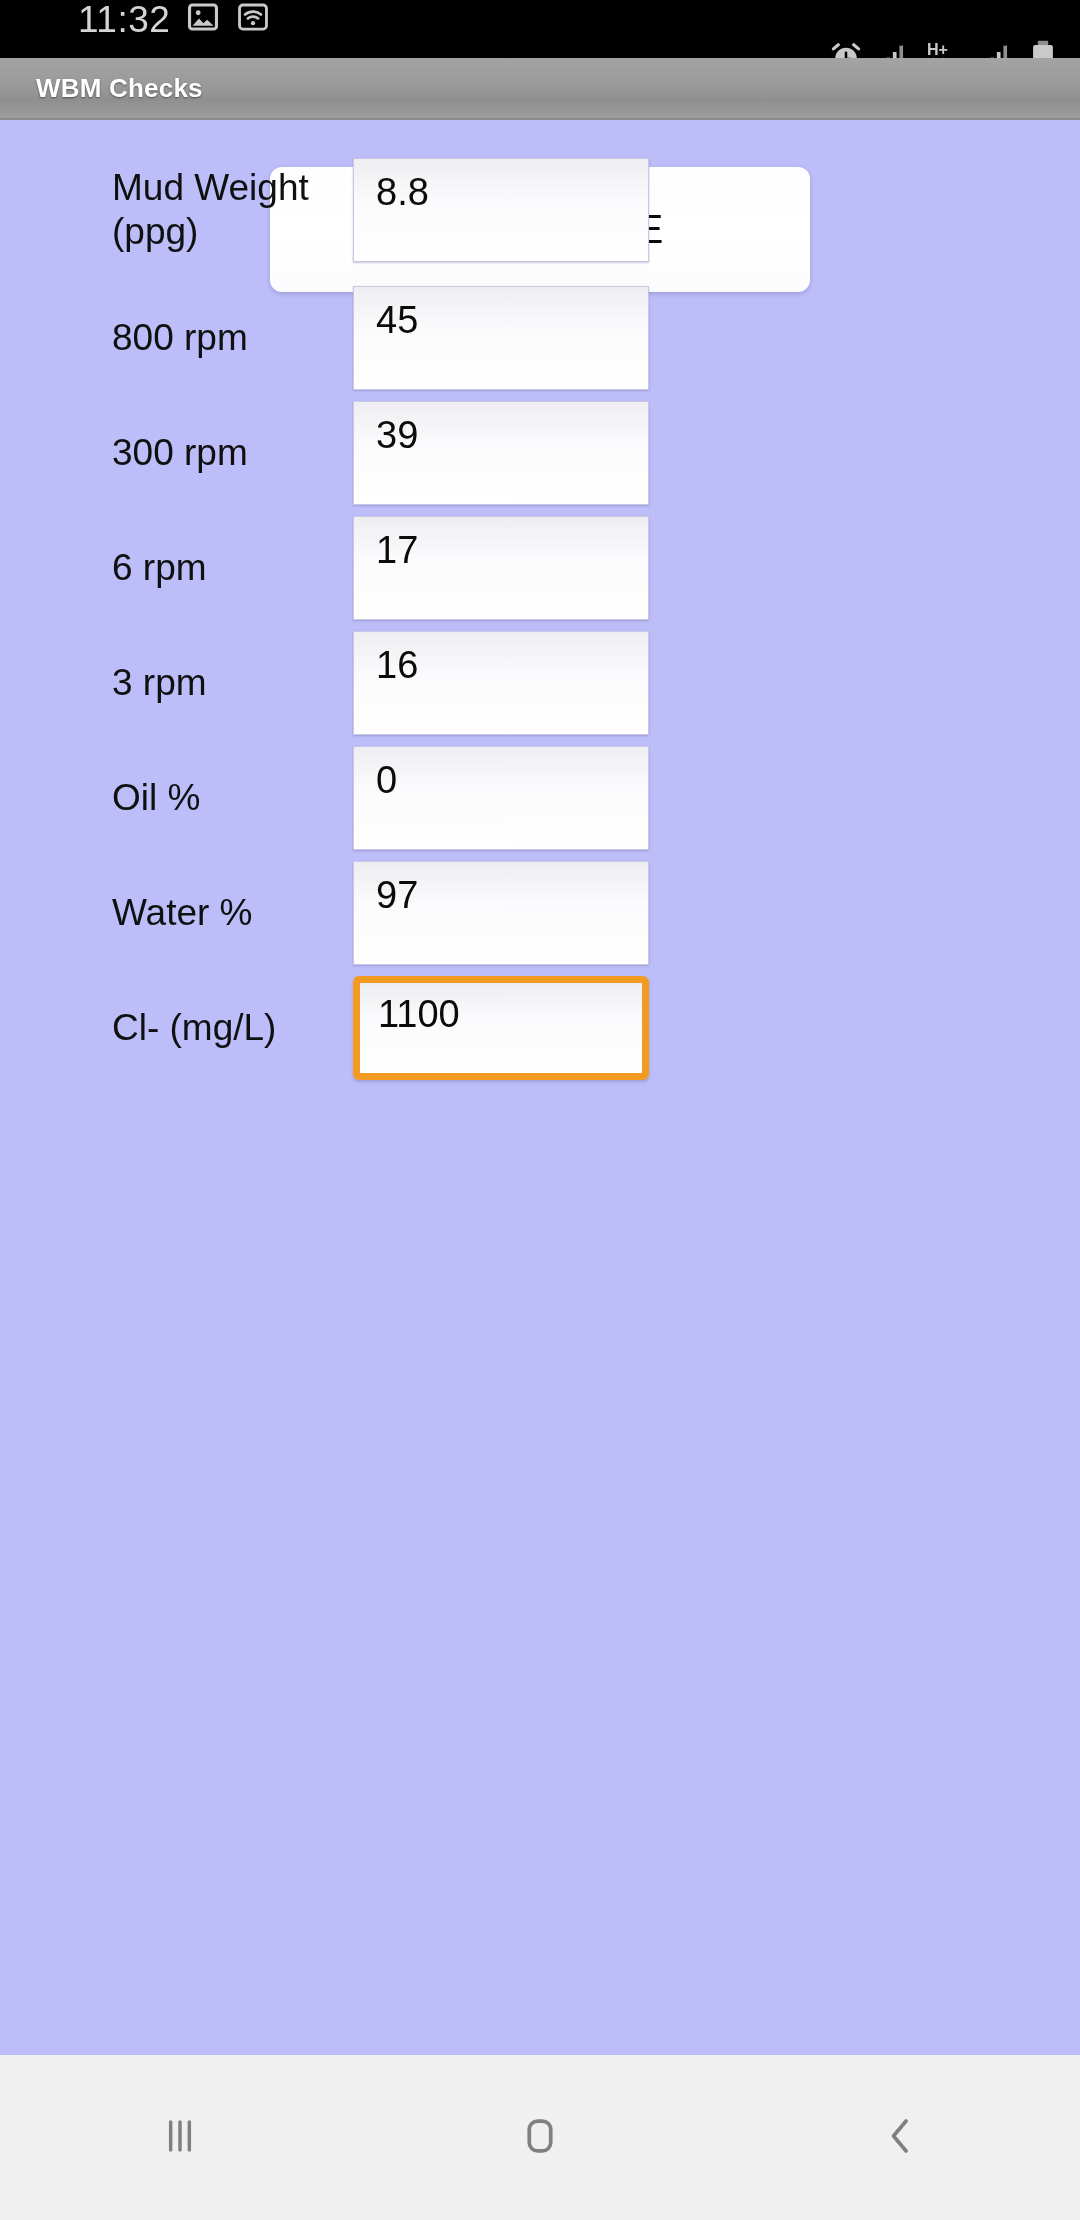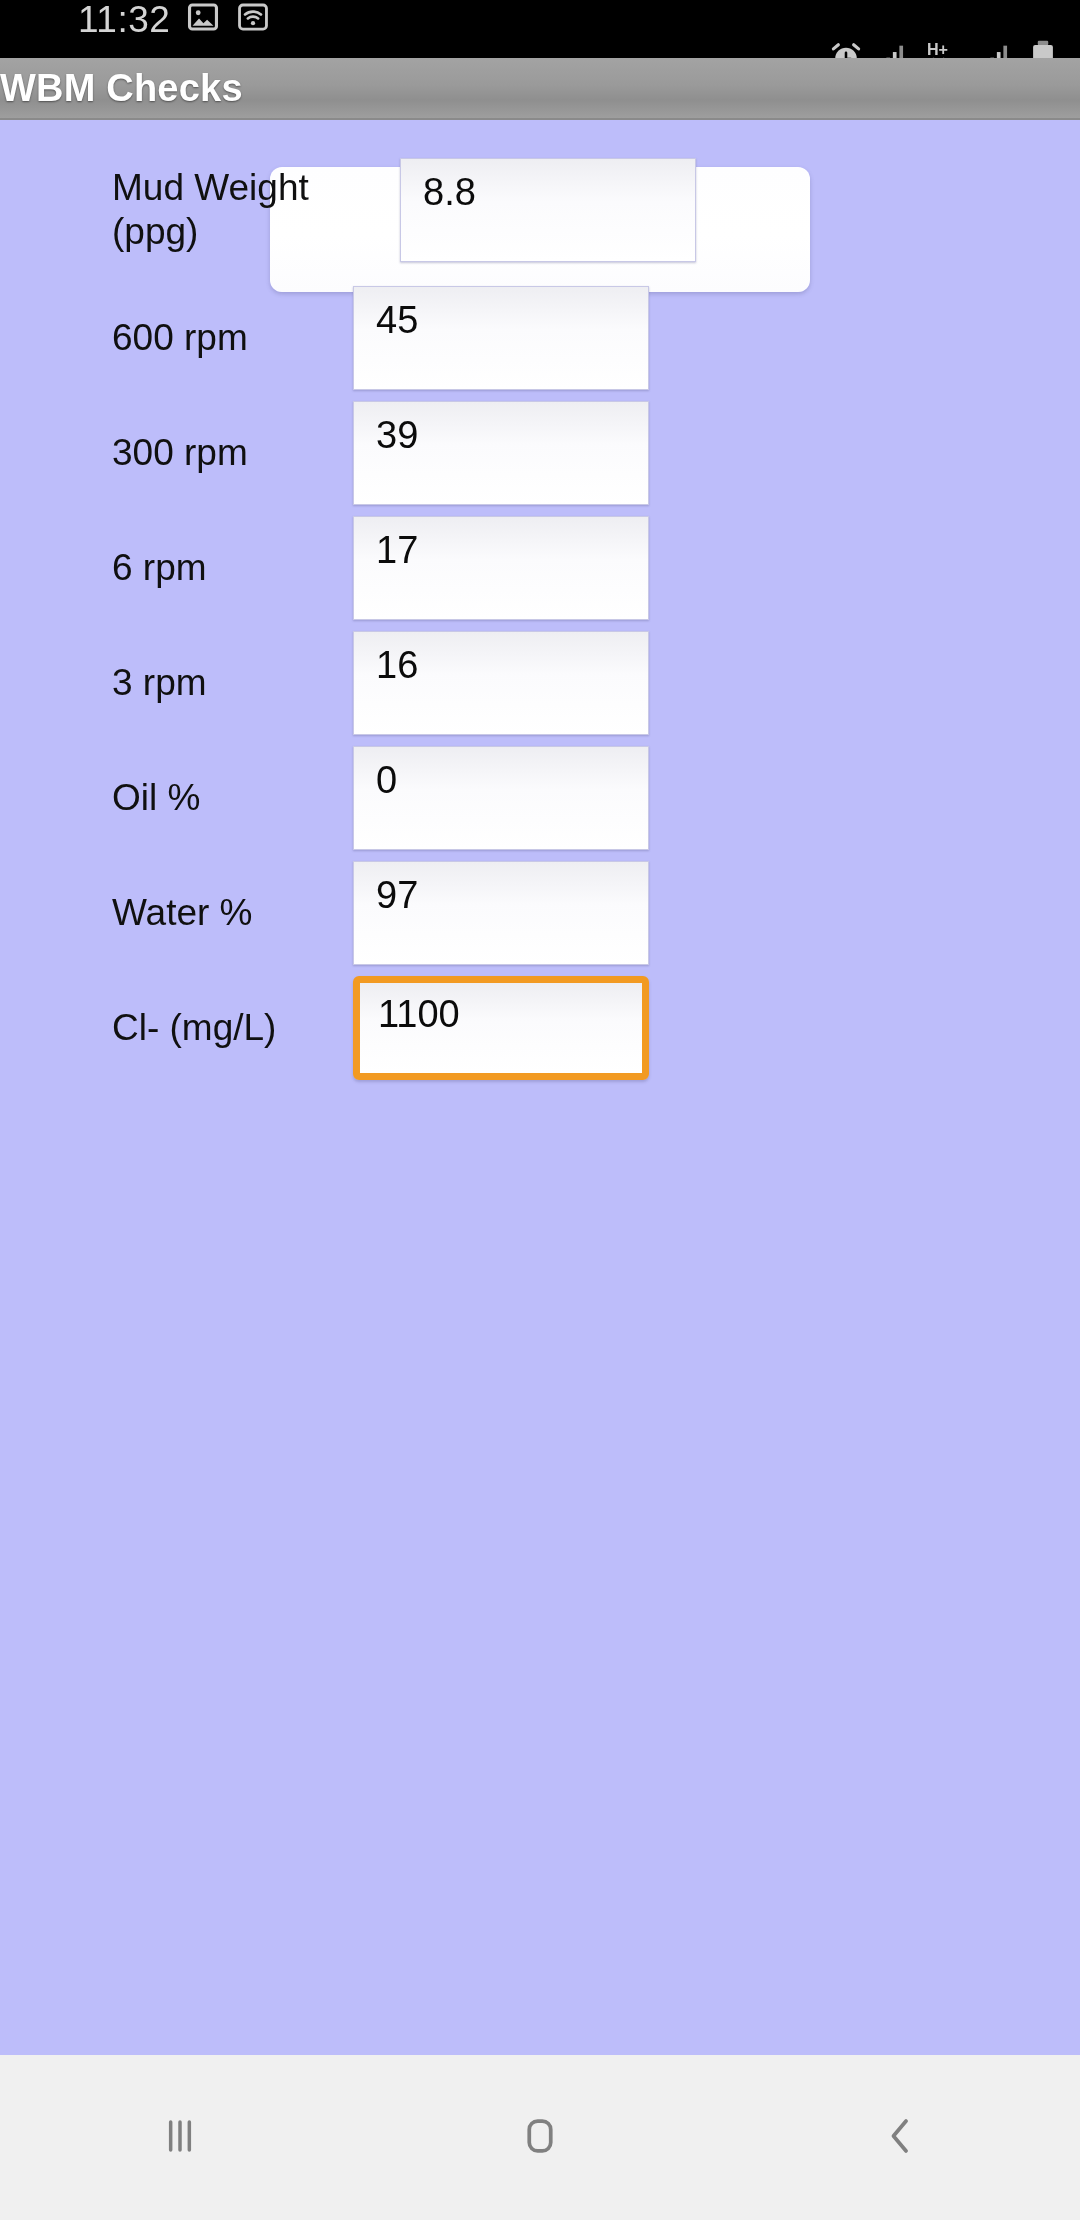--- a/index.html
+++ b/index.html
@@ -30,23 +30,24 @@
 
   
   .titlebar{
     position:absolute; top:58px; left:0;
     width:1080px; height:62px;
     background:linear-gradient(to bottom,#a3a3a3 0%,#9a9a9a 45%,#8f8f8f 70%,#9e9e9e 100%);
     border-bottom:2px solid #8a8a8a;
     display:flex; align-items:center;
   }
   .titlebar .title{
-    color:#ffffff; font-size:38px; font-weight:bold;
-    padding-left:0; letter-spacing:0.2px;
+    color:#ffffff; font-size:26px; font-weight:bold;
+    padding-left:20px; letter-spacing:0.2px;
     text-shadow:0 1px 2px rgba(0,0,0,.45);
+    margin-left:16px;
   }
 
   
   .content{
     position:absolute; top:122px; left:0;
     width:1080px; height:1933px;
     background:#BDBDFA;
   }
   .form{
     position:absolute; top:0; left:0; right:0;
@@ -73,21 +74,21 @@
     padding:12px 0 0 22px;
     font-size:38px; color:#0b0b0b;
   }
   .row.focused .field{
     border:7px solid #F29A22;
     border-radius:6px;
     padding:10px 0 0 18px;
     height:104px;
     box-shadow:0 2px 3px rgba(90,90,140,.3);
   }
-  .row.tall{ height:140px;gap:47px; }
+  .row.tall{ height:140px; }
   .row.tall .label{ line-height:1.18; }
 
   
   .btn-wrap{ display:flex; padding-left:270px; margin-top:45px; }
   .calc-btn{
     width:540px; height:125px;
     background:linear-gradient(to bottom,#fefeff 0%,#ffffff 55%,#fcfcfe 100%);
     border:none; border-radius:12px;
     box-shadow:0 2px 4px rgba(80,80,130,.28);
     font-family:"Liberation Sans", sans-serif;
@@ -177,21 +178,21 @@
   <span class="title">WBM Checks</span>
 </div>
 
 <div class="content">
   <div class="form" id="form-rows">
       <div class="row tall">
         <div class="label">Mud Weight (ppg)</div>
         <div class="field">8.8</div>
       </div>
       <div class="row">
-        <div class="label">600 rpm</div>
+        <div class="label">800 rpm</div>
         <div class="field">45</div>
       </div>
       <div class="row">
         <div class="label">300 rpm</div>
         <div class="field">39</div>
       </div>
       <div class="row">
         <div class="label">6 rpm</div>
         <div class="field">17</div>
       </div>

